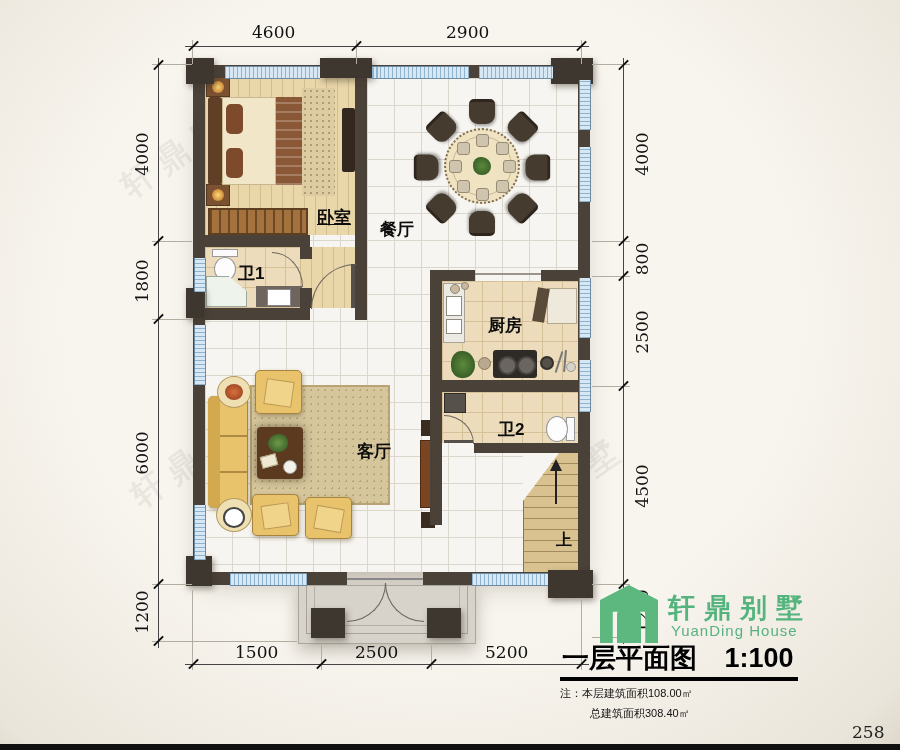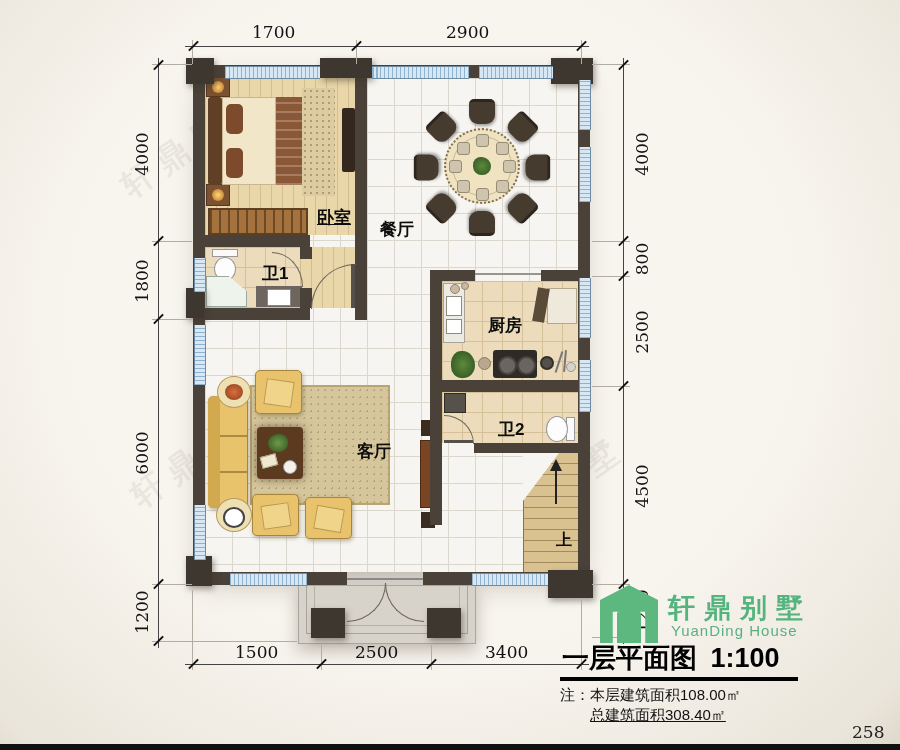--- a/index.html
+++ b/index.html
@@ -40,21 +40,21 @@
   
   .fx{position:absolute;box-sizing:border-box;}
   .chair{position:absolute;width:26px;height:22px;background:#463b2f;border-top:3px solid #2e261e;border-radius:5px 5px 9px 9px;box-shadow:1px 2px 3px rgba(0,0,0,.35);}
   .plate{position:absolute;width:11px;height:11px;background:#cfc4ae;border:1px solid #968b74;border-radius:3px;}
   .gold{background:#e8c36b;border:1.5px solid #a8853f;border-radius:5px;box-shadow:1px 2px 4px rgba(90,70,30,.4);}
   .watermark{position:absolute;color:rgba(120,112,100,.11);font-size:32px;font-weight:700;letter-spacing:10px;transform:rotate(-35deg);pointer-events:none;white-space:nowrap;}
   
   .logo-cn{position:absolute;color:#55b47e;font-size:27px;font-weight:700;letter-spacing:9px;white-space:nowrap;}
   .logo-en{position:absolute;color:#58b080;font-size:15px;letter-spacing:1px;white-space:nowrap;}
   .plan-title{position:absolute;color:#000;font-size:27px;font-weight:800;white-space:nowrap;}
-  .note{position:absolute;color:#111;font-size:15px;white-space:nowrap;}
+  .note{position:absolute;color:#111;font-size:11px;white-space:nowrap;}
   .pageno{position:absolute;font-family:"DejaVu Serif",serif;font-size:17px;color:#222;}
 </style>
 </head>
 <body>
 
 <div id="canvas">
 
   <div class="watermark" style="left:110px;top:120px;">轩鼎别墅</div>
   <div class="watermark" style="left:120px;top:430px;">轩鼎别墅</div>
   <div class="watermark" style="left:330px;top:300px;">轩鼎别墅</div>
@@ -213,48 +213,48 @@
 
   <div class="arc" style="left:311px;top:264px;width:44px;height:44px;border-left-width:1.5px;border-top-width:1.5px;border-radius:100% 0 0 0;"></div>
   <div class="leaf" style="left:351px;top:264px;width:4px;height:44px;"></div>
   <div class="arc" style="left:272px;top:252px;width:30px;height:34px;border-top-width:1.5px;border-right-width:1.5px;border-radius:0 100% 0 0;"></div>
   <div class="arc" style="left:444px;top:415px;width:29px;height:28px;border-top-width:1.5px;border-right-width:1.5px;border-radius:0 100% 0 0;"></div>
   <div class="leaf" style="left:444px;top:440px;width:29px;height:3px;"></div>
   <div class="abs" style="left:475px;top:273px;width:66px;height:2px;background:#9a948a;"></div>
 
   <div class="rlabel" style="left:317px;top:206px;text-decoration:underline;">卧室</div>
   <div class="rlabel" style="left:380px;top:218px;">餐厅</div>
-  <div class="rlabel" style="left:262px;top:262px;">卫1</div>
+  <div class="rlabel" style="left:238px;top:262px;">卫1</div>
   <div class="rlabel" style="left:488px;top:314px;">厨房</div>
   <div class="rlabel" style="left:357px;top:440px;">客厅</div>
   <div class="rlabel" style="left:498px;top:418px;">卫2</div>
   <div class="rlabel" style="left:556px;top:530px;font-size:16px;">上</div>
 
   <div class="extline" style="left:192px;top:40px;width:1px;height:24px;"></div>
   <div class="extline" style="left:356px;top:40px;width:1px;height:24px;"></div>
   <div class="extline" style="left:581px;top:40px;width:1px;height:24px;"></div>
   <div class="dimline" style="left:185px;top:46px;width:404px;height:1px;"></div>
   <div class="tick" style="left:187px;top:45px;"></div>
   <div class="tick" style="left:350px;top:45px;"></div>
   <div class="tick" style="left:575px;top:45px;"></div>
-  <div class="dimtext" style="left:252px;top:22px;">1700</div>
+  <div class="dimtext" style="left:252px;top:22px;">4600</div>
   <div class="dimtext" style="left:446px;top:22px;">2900</div>
 
   <div class="extline" style="left:192px;top:590px;width:1px;height:80px;"></div>
   <div class="extline" style="left:321px;top:645px;width:1px;height:25px;"></div>
   <div class="extline" style="left:431px;top:645px;width:1px;height:25px;"></div>
   <div class="extline" style="left:581px;top:600px;width:1px;height:70px;"></div>
   <div class="dimline" style="left:185px;top:664px;width:404px;height:1px;"></div>
   <div class="tick" style="left:187px;top:663px;"></div>
   <div class="tick" style="left:315px;top:663px;"></div>
   <div class="tick" style="left:425px;top:663px;"></div>
   <div class="tick" style="left:575px;top:663px;"></div>
   <div class="dimtext" style="left:235px;top:642px;">1500</div>
   <div class="dimtext" style="left:355px;top:642px;">2500</div>
-  <div class="dimtext" style="left:485px;top:642px;">3400</div>
+  <div class="dimtext" style="left:485px;top:642px;">5200</div>
 
   <div class="extline" style="left:152px;top:64px;width:40px;height:1px;"></div>
   <div class="extline" style="left:152px;top:241px;width:40px;height:1px;"></div>
   <div class="extline" style="left:152px;top:319px;width:40px;height:1px;"></div>
   <div class="extline" style="left:152px;top:584px;width:40px;height:1px;"></div>
   <div class="extline" style="left:152px;top:641px;width:145px;height:1px;"></div>
   <div class="dimline" style="left:158px;top:58px;width:1px;height:590px;"></div>
   <div class="tick" style="left:152px;top:64px;"></div>
   <div class="tick" style="left:152px;top:240px;"></div>
   <div class="tick" style="left:152px;top:318px;"></div>
@@ -286,23 +286,23 @@
 
   <div class="abs" style="left:600px;top:585px;width:58px;height:58px;">
     <div style="position:absolute;left:0;top:0;width:100%;height:100%;background:#5cb87f;clip-path:polygon(50% 0,100% 26%,100% 100%,78% 100%,78% 46%,22% 46%,22% 100%,0 100%,0 26%);"></div>
     <div style="position:absolute;left:17px;top:15px;width:24px;height:43px;background:#5cb87f;clip-path:polygon(50% 0,100% 30%,100% 100%,0 100%,0 30%);"></div>
   </div>
   <div class="logo-cn" style="left:668px;top:590px;">轩鼎别墅</div>
   <div class="logo-en" style="left:671px;top:622px;">YuanDing House</div>
 
   <div class="plan-title" style="left:562px;top:640px;">
     <span>一层平面图</span>
-    <span style="margin-left:6px;">1:100</span>
+    <span style="margin-left:20px;">1:100</span>
   </div>
   <div class="abs" style="left:560px;top:677px;width:238px;height:4px;background:#000;"></div>
   <div class="note" style="left:560px;top:686px;">
     <span>注：</span><span>本层建筑面积108.00㎡</span>
   </div>
-  <div class="note" style="left:590px;top:706px;text-decoration:underline;">总建筑面积308.40㎡</div>
+  <div class="note" style="left:590px;top:706px;">总建筑面积308.40㎡</div>
 
   <div class="pageno" style="left:852px;top:722px;">258</div>
   <div class="abs" style="left:0;top:744px;width:900px;height:6px;background:#101010;"></div>
 </div>
 
 </body></html>

